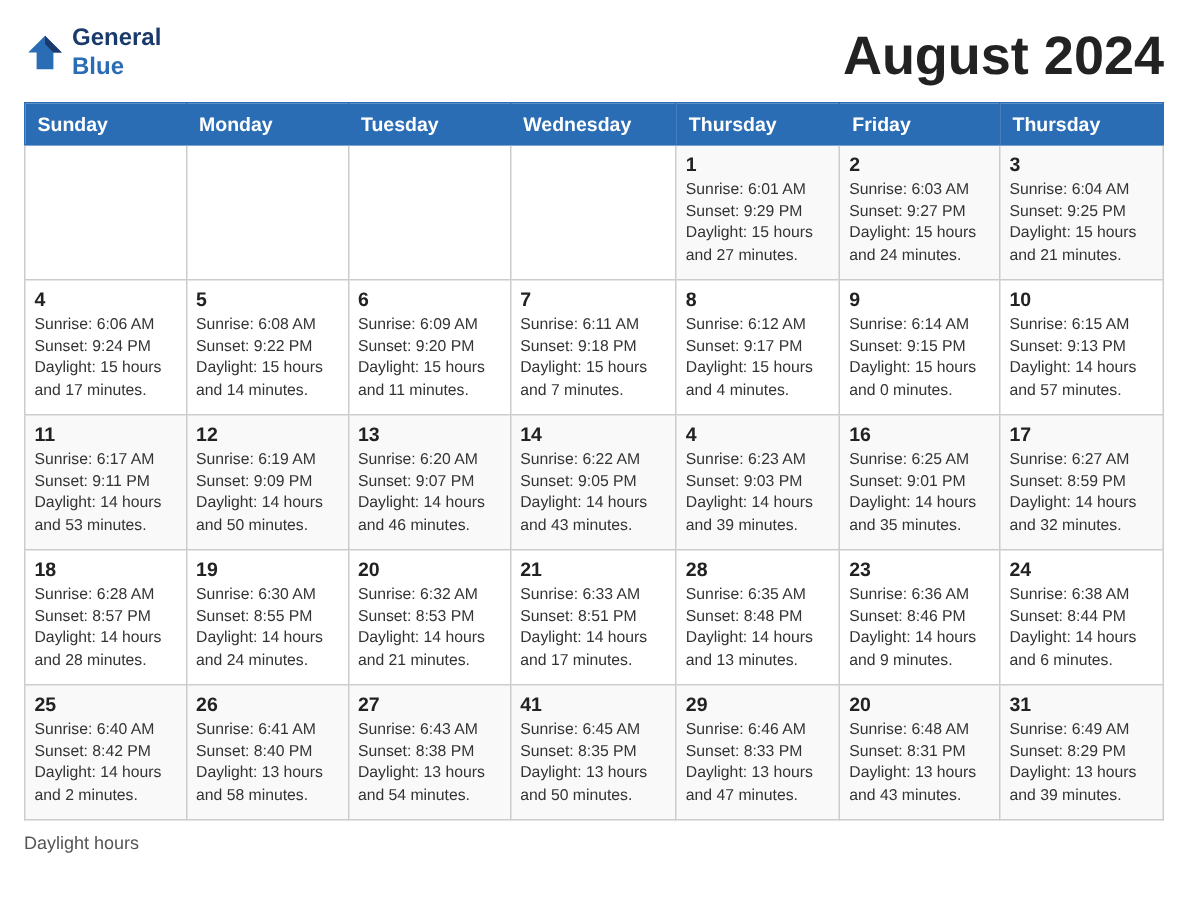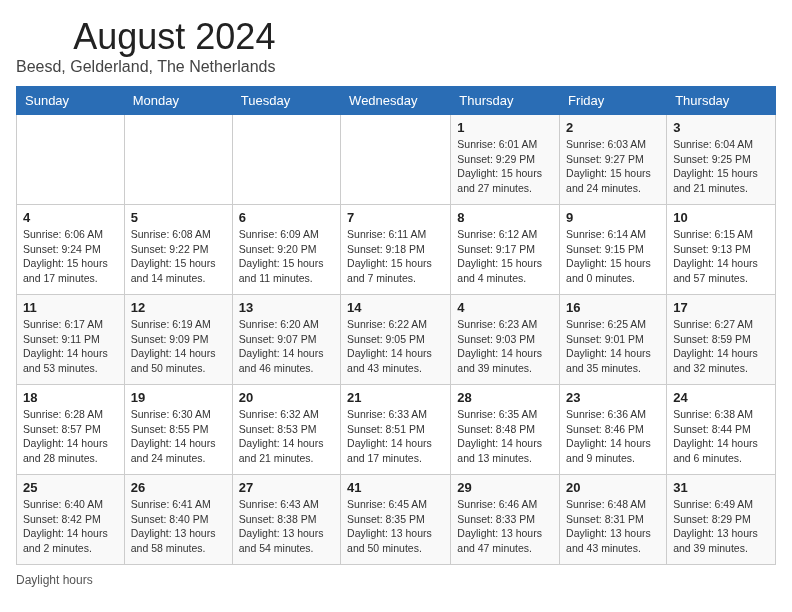--- a/index.html
+++ b/index.html
@@ -23,39 +23,39 @@
     }
     .logo-icon {
       width: 28px;
       height: 28px;
     }
     .title-block {
       text-align: right;
     }
     .main-title {
       font-size: 36px;
-      font-weight: normal;
+      font-weight: bold;
       color: #222;
     }
     .subtitle {
       font-size: 16px;
       color: #444;
     }
     table {
       width: 100%;
       border-collapse: collapse;
       font-size: 11px;
     }
     thead tr th {
       background-color: #2a6db5;
       color: #fff;
       text-align: left;
       padding: 6px 8px;
       font-size: 13px;
-      font-weight: normal;
+      font-weight: bold;
       border: 1px solid #2a6db5;
     }
     tbody tr td {
       border: 1px solid #ccc;
       vertical-align: top;
       padding: 5px 6px;
       min-height: 80px;
       height: 90px;
       width: 113px;
       color: #333;
@@ -82,23 +82,32 @@
     .footer-note {
       margin-top: 8px;
       font-size: 12px;
       color: #555;
     }
   </style>
 </head>
 <body>
 
 <div class="header">
+  <div class="logo">
+    <svg class="logo-icon" viewBox="0 0 40 40" xmlns="http://www.w3.org/2000/svg">
+      <polygon points="20,4 36,20 28,20 28,36 12,36 12,20 4,20" fill="#2a6db5"></polygon>
+      <polygon points="20,4 36,20 28,20 20,12" fill="#1a3a6b"></polygon>
+    </svg>
+    <div>
+      <div style="font-size:16px;font-weight:bold;color:#1a3a6b;line-height:1.2;">General</div>
+      <div style="font-size:16px;font-weight:bold;color:#2a6db5;line-height:1.2;">Blue</div>
+    </div>
+  </div>
   <div class="title-block">
     <div class="main-title">August 2024</div>
-    <div class="subtitle">Beesd, Gelderland, The Netherlands</div>
   </div>
 </div>
 
 <table>
   <thead>
     <tr>
     <th>Sunday</th>
         <th>Monday</th>
         <th>Tuesday</th>
         <th>Wednesday</th>

